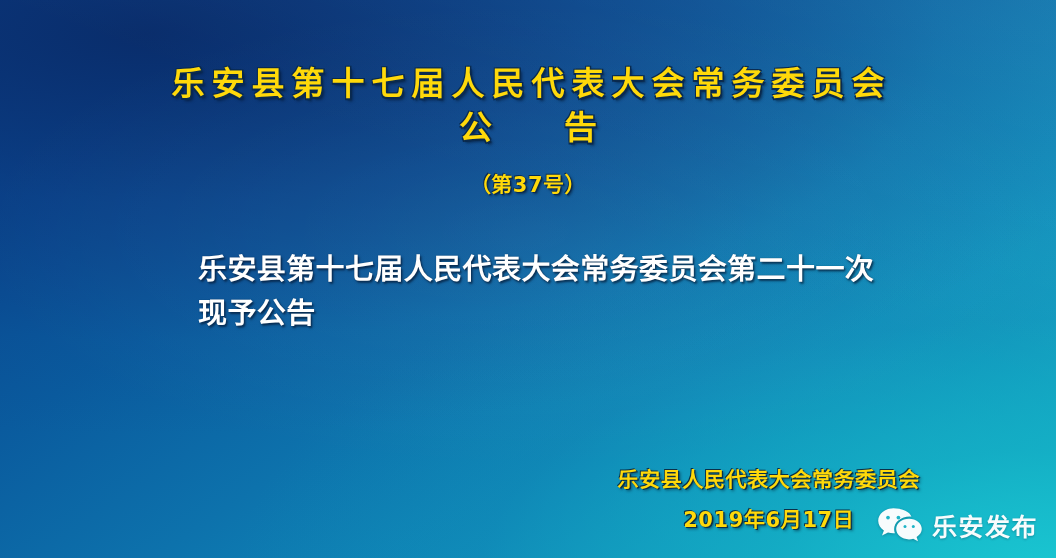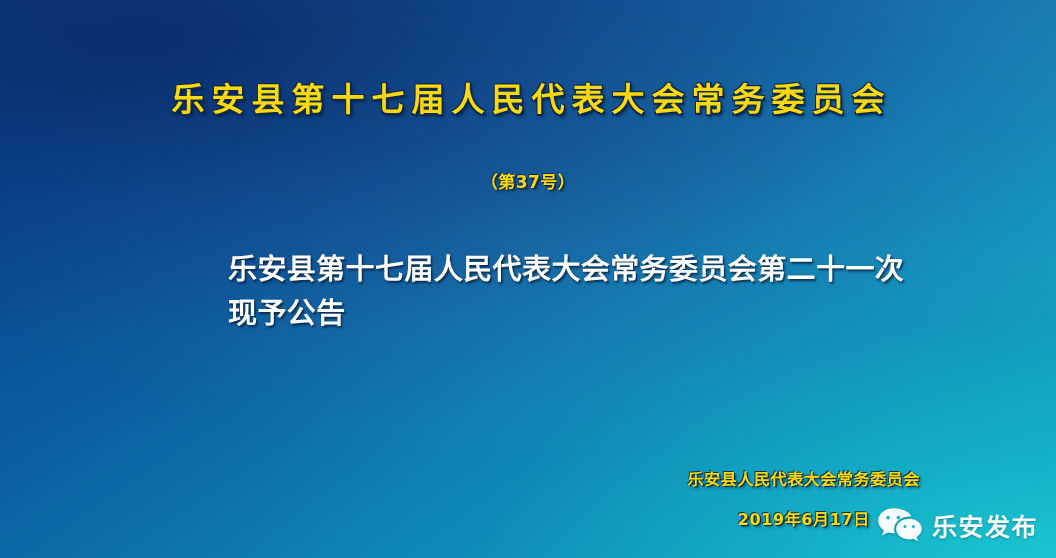--- a/index.html
+++ b/index.html
@@ -47,21 +47,21 @@
       linear-gradient(200deg, rgba(255,255,255,0.055) 0%, rgba(255,255,255,0) 42%),
       radial-gradient(ellipse 78% 62% at 50% 42%, rgba(255,255,255,0.05) 0%, rgba(0,0,0,0) 68%);
   }
 
   .layer { position: absolute; z-index: 3; }
 
   
   #title-block {
     left: 0;
     right: 0;
-    top: 78px;
+    top: 62px;
     text-align: center;
   }
 
   .title-line {
     color: #ffd90a;
     font-size: 33px;
     font-weight: bold;
     line-height: 44px;
     letter-spacing: 7px;
     text-indent: 7px;
@@ -79,35 +79,34 @@
     text-indent: 0;
   }
   .title-line.second .gap { display: inline-block; width: 72px; }
 
   #doc-number {
     left: 0;
     right: 0;
     top: 168px;
     text-align: center;
     color: #ffd90a;
-    font-size: 17px;
+    font-size: 21px;
     font-weight: bold;
     letter-spacing: 0.5px;
     text-shadow:
        1.2px 1.2px 0 #0a2a4e,
       -0.8px -0.8px 0 #0a2a4e,
        2px 2px 2.5px rgba(3, 18, 40, 0.6);
   }
 
   
   #body-block {
     left: 138px;
     top: 247px;
     width: 800px;
-    margin-left: 30px;
   }
 
   .body-line {
     color: #ffffff;
     font-size: 29px;
     font-weight: bold;
     line-height: 44px;
     letter-spacing: 0.4px;
     white-space: nowrap;
     text-shadow:
@@ -118,21 +117,21 @@
 
   
   #signature-block {
     right: 136px;
     top: 460px;
     text-align: center;
   }
 
   .sig-line {
     color: #ffd90a;
-    font-size: 16px;
+    font-size: 21px;
     font-weight: bold;
     line-height: 40px;
     letter-spacing: 0.6px;
     white-space: nowrap;
     text-shadow:
        1.3px 1.3px 0 #0a3048,
       -0.9px -0.9px 0 #0a3048,
        2.2px 2.4px 3px rgba(3, 22, 42, 0.55);
   }
 
@@ -162,20 +161,21 @@
     text-shadow: 0 1px 2.5px rgba(0, 40, 60, 0.35);
   }
 </style>
 </head>
 <body>
 
 <div id="screen">
 
   <div id="title-block" class="layer">
     <div class="title-line">乐安县第十七届人民代表大会常务委员会</div>
+    <div class="title-line second"><span>公</span><span class="gap"></span><span>告</span></div>
   </div>
 
   <div id="doc-number" class="layer">（第37号）</div>
 
   <div id="body-block" class="layer">
     <div class="body-line indent">乐安县第十七届人民代表大会常务委员会第二十一次</div>
     <div class="body-line indent">现予公告</div>
   </div>
 
   <div id="signature-block" class="layer">

